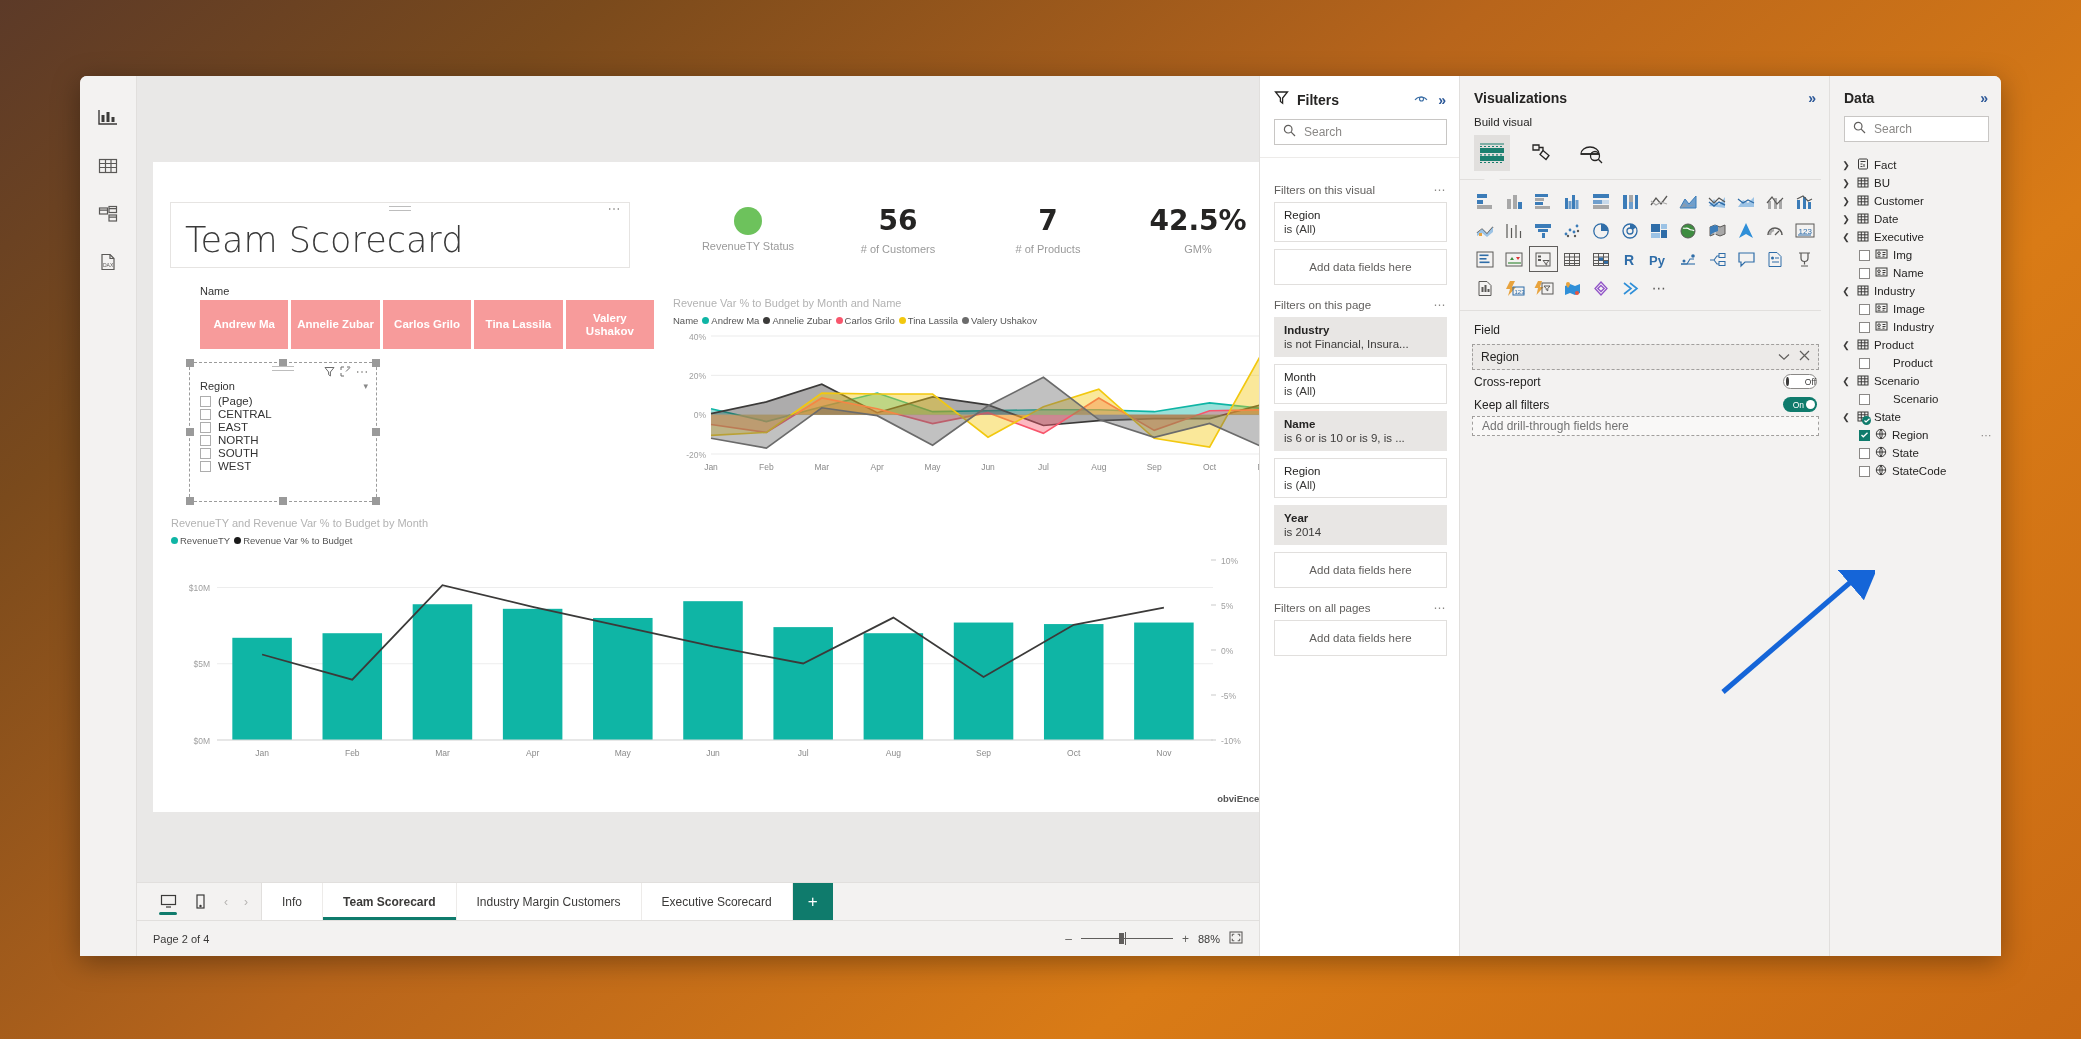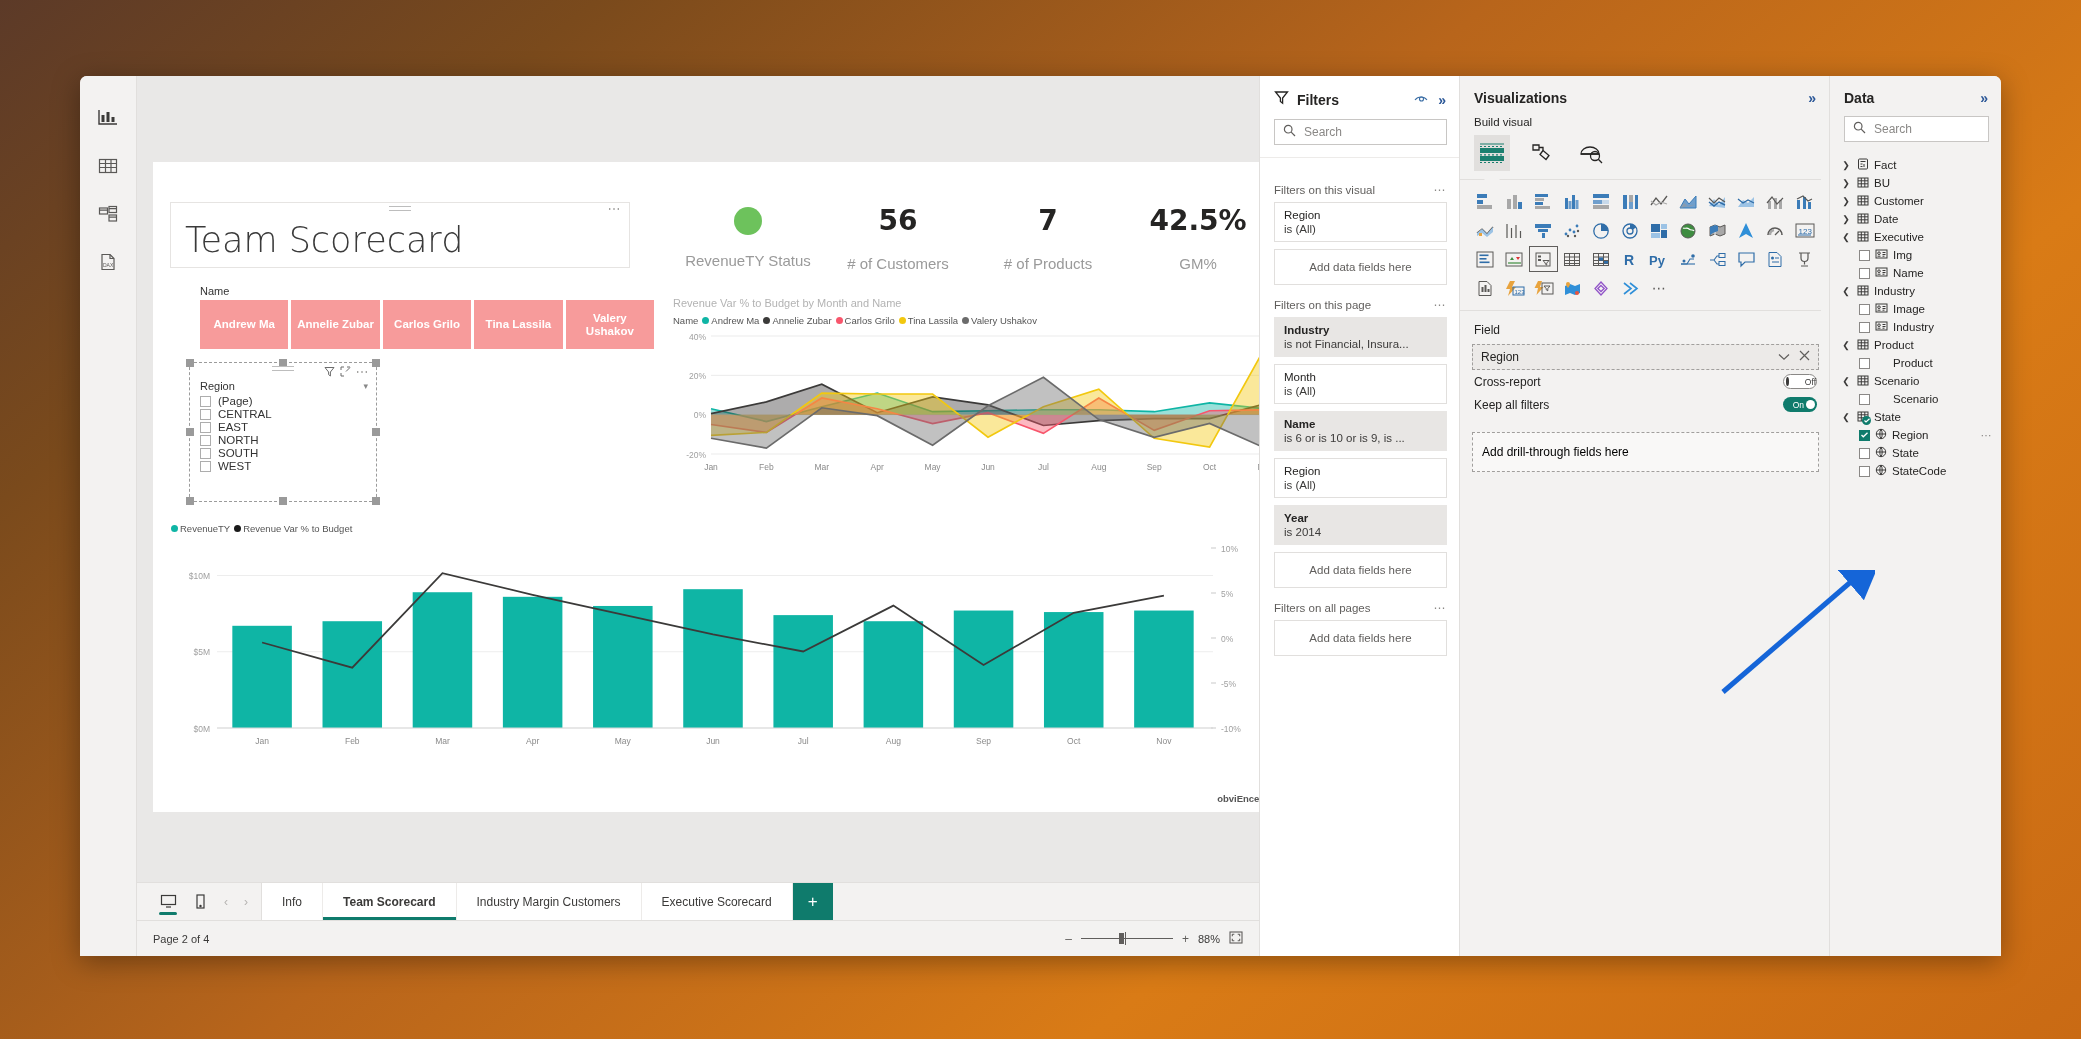--- a/index.html
+++ b/index.html
@@ -79,21 +79,21 @@
   #region-slicer .rs-icons { position:absolute; right:6px; top:0px; display:flex; gap:5px; align-items:center; color:#6b6b6b; }
   #region-slicer .rs-title { font-size:11px; color:#333; padding:2px 0 3px 10px; position:relative; }
   #region-slicer .rs-chev { position:absolute; right:8px; top:3px; color:#888; font-size:9px; }
   .rs-item { display:flex; align-items:center; gap:7px; padding:0 0 1px 10px; font-size:11.5px; color:#333; cursor:pointer; }
   .rs-box { width:11px; height:11px; border:1px solid #adadad; background:#fff; flex:0 0 11px; }
 
   
   #kpi-row { position:absolute; left:520px; top:42px; width:600px; display:flex; }
   .kpi { width:150px; text-align:center; }
   .kpi .kv { font-family:"DejaVu Sans", sans-serif; font-weight:bold; font-size:28px; color:#252423; line-height:34px; }
-  .kpi .kl { font-size:15px; color:#9a9a9a; margin-top:17px; }
+  .kpi .kl { font-size:11px; color:#9a9a9a; margin-top:5px; }
   #status-dot { width:28px; height:28px; border-radius:50%; background:#6dc25c; margin:3px auto 0; }
 
   
   #area-visual { position:absolute; left:520px; top:135px; width:600px; height:190px; }
   .v-title { font-size:11px; color:#b3b3b3; }
   .legend { display:flex; align-items:center; gap:4px; font-size:9.5px; color:#555; margin-top:6px; flex-wrap:nowrap;}
   .legend .lg { display:flex; align-items:center; gap:2px; }
   .dot { width:7px; height:7px; border-radius:50%; display:inline-block; }
   #area-svg { margin-top:4px; }
 
@@ -175,21 +175,21 @@
     height:26px; display:flex; align-items:center; padding:0 8px; font-size:12px; color:#252423;
   }
   #field-well .fw-ic { margin-left:auto; display:flex; gap:9px; align-items:center; color:#605e5c; cursor:pointer; }
   .drill-row { display:flex; align-items:center; padding:4px 12px 4px 14px; font-size:12px; color:#252423; }
   .toggle { margin-left:auto; width:34px; height:15px; border-radius:8px; display:flex; align-items:center; font-size:8.5px; cursor:pointer; }
   .toggle.off { border:1px solid #8a8886; background:#fff; color:#3b3a39; justify-content:flex-start; padding-left:2px; gap:16px;}
   .toggle.off .knob { width:9px;height:9px;border-radius:50%;background:#3b3a39; }
   .toggle.on { background:#0f7b6c; color:#fff; justify-content:flex-end; padding-right:2px; gap:2px; }
   .toggle.on .knob { width:9px;height:9px;border-radius:50%;background:#fff; order:2;}
   .toggle.on span { order:1; }
-  #drill-well { margin:16px 10px 0 12px; border:1px dashed #a19f9d; background:#f9f8f7; font-size:12px; color:#000000; padding:12px 9px; cursor:pointer;}
+  #drill-well { margin:0 10px 0 12px; border:1px dashed #a19f9d; background:#f9f8f7; font-size:12px; color:#737373; padding:2px 9px; cursor:pointer;}
 
   
   #data-tree { padding:2px 0 0 0; overflow:hidden; }
   .tnode { display:flex; align-items:center; gap:5px; font-size:11.5px; color:#252423; height:18px; cursor:pointer; position:relative; }
   .tnode .tw { width:12px; display:flex; justify-content:center; color:#3b3a39; font-size:9px; }
   .tnode .cbx { width:11px; height:11px; border:1px solid #8a8886; background:#fff; flex:0 0 11px; }
   .tnode .cbx.checked { background:#0f7b6c; border-color:#0f7b6c; display:flex;align-items:center;justify-content:center;}
   .tnode .row-dots { margin-left:auto; margin-right:8px; color:#8a8886; letter-spacing:1.5px; font-size:11px; line-height:7px; }
   .lvl0 { padding-left:10px; }
   .lvl1 { padding-left:29px; }
@@ -403,20 +403,21 @@
                 <text x="315" y="140" text-anchor="middle" font-size="8.5" fill="#8a8a8a" font-family="Liberation Sans">Jun</text>
                 <text x="370.4" y="140" text-anchor="middle" font-size="8.5" fill="#8a8a8a" font-family="Liberation Sans">Jul</text>
                 <text x="425.79999999999995" y="140" text-anchor="middle" font-size="8.5" fill="#8a8a8a" font-family="Liberation Sans">Aug</text>
                 <text x="481.20000000000005" y="140" text-anchor="middle" font-size="8.5" fill="#8a8a8a" font-family="Liberation Sans">Sep</text>
                 <text x="536.6" y="140" text-anchor="middle" font-size="8.5" fill="#8a8a8a" font-family="Liberation Sans">Oct</text>
                 <text x="592" y="140" text-anchor="middle" font-size="8.5" fill="#8a8a8a" font-family="Liberation Sans">Nov</text>
               </svg>
           </div>
 
           <div id="combo-visual">
+            <div class="v-title">RevenueTY and Revenue Var % to Budget by Month</div>
             <div class="legend">
               <span class="lg">
                   <i class="dot" style="background:#0fb5a5"></i>
                   <span>RevenueTY</span>
                 </span>
               <span class="lg">
                   <i class="dot" style="background:#1a1a1a"></i>
                   <span>Revenue Var % to Budget</span>
                 </span>
             </div>

